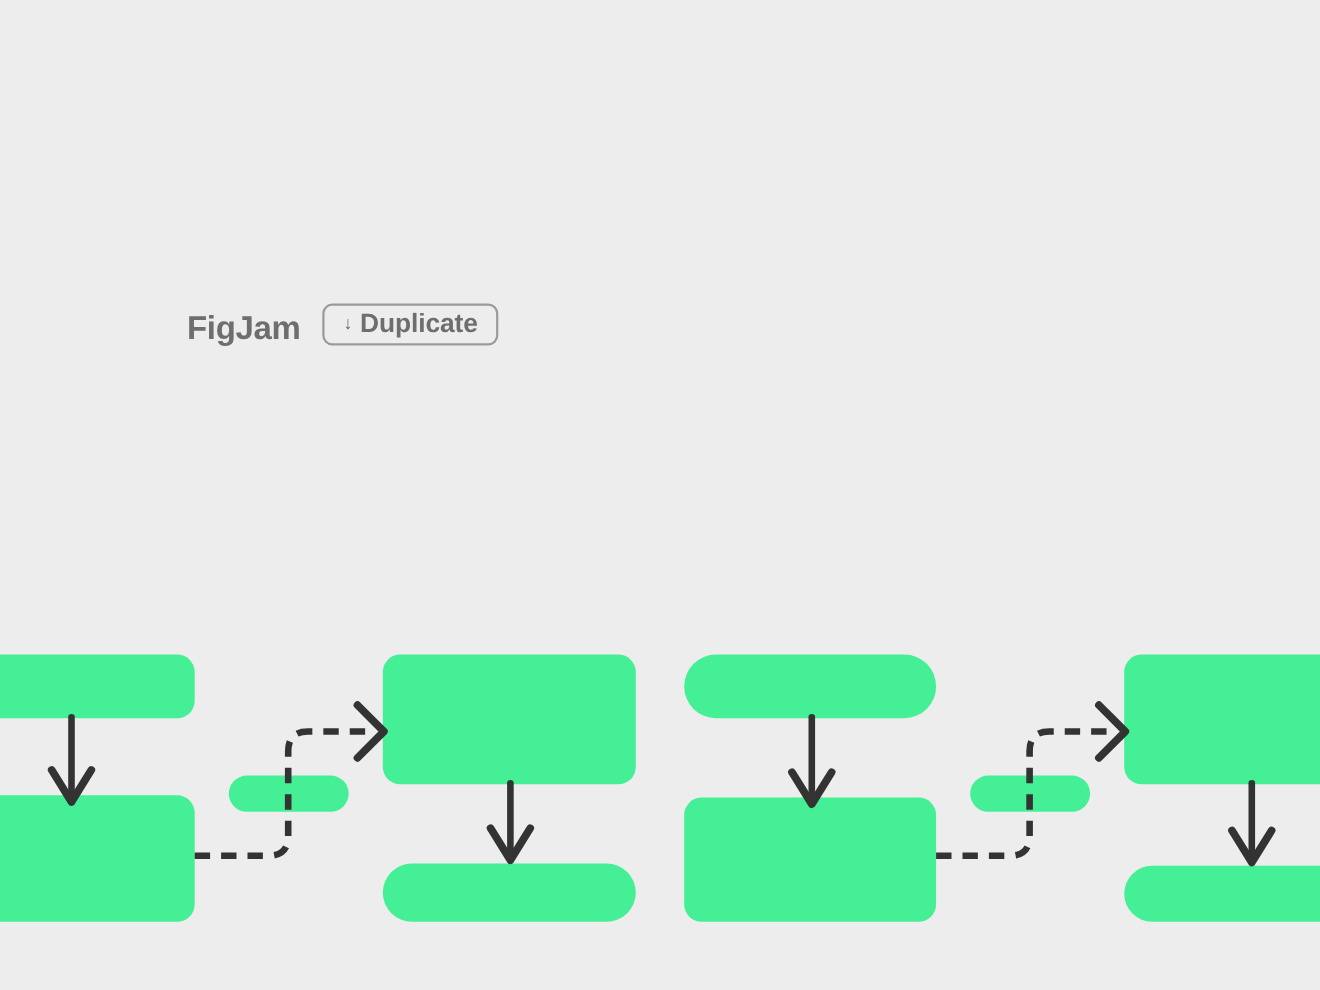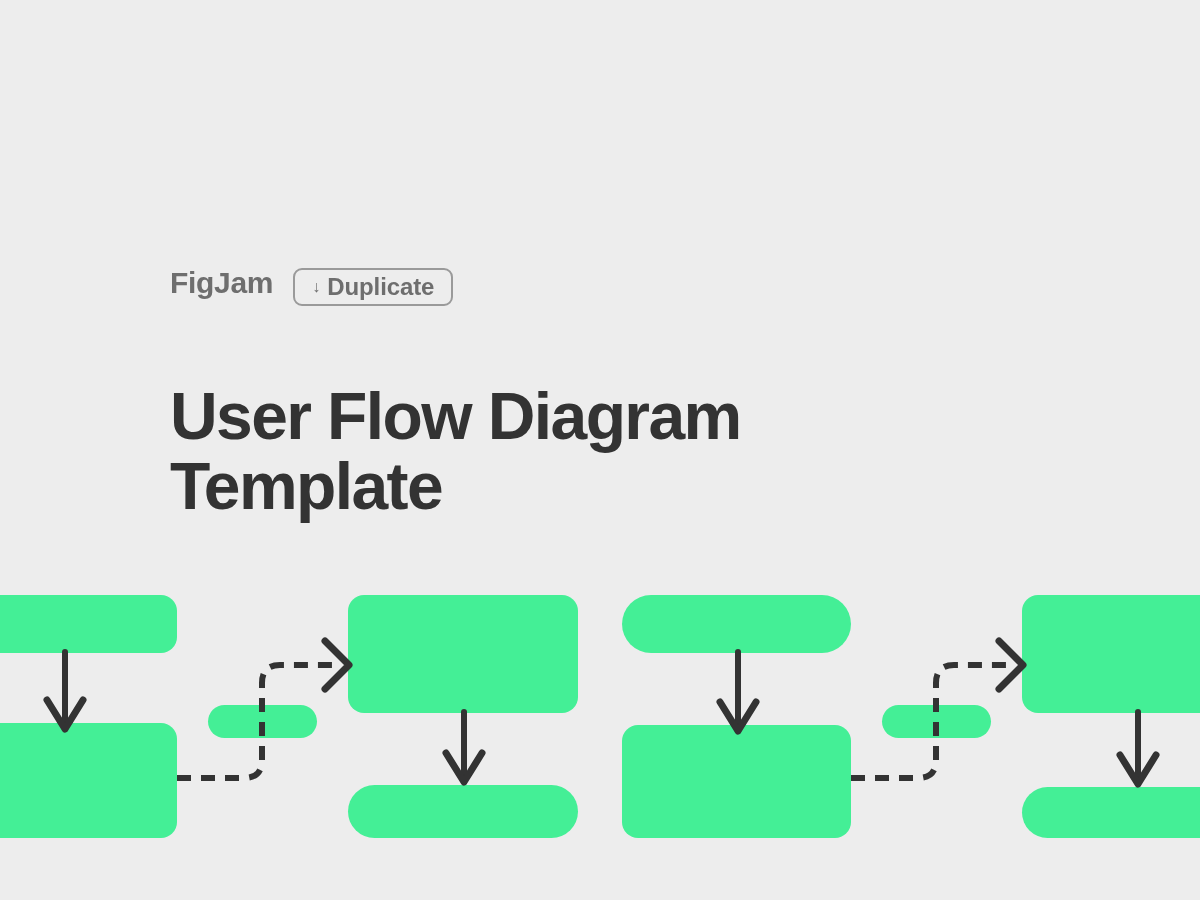--- a/index.html
+++ b/index.html
@@ -22,21 +22,21 @@
     background: #ededed;
     overflow: hidden;
   }
 
   
   #header-row {
     position: absolute;
     left: 170px;
     top: 268px;
     display: flex;
-    align-items: flex-start;
+    align-items: flex-end;
     gap: 20px;
     height: 46px;
   }
   #brand-label {
     font-size: 30px;
     font-weight: bold;
     color: #6e6e6e;
     letter-spacing: -0.3px;
     line-height: 1;
     white-space: nowrap;
@@ -135,21 +135,20 @@
 
   <div id="header-row">
     <div id="brand-label" style="color: rgb(110, 110, 110);">FigJam</div>
 
     <div id="duplicate-button" style="border-color: rgb(154, 154, 154);">
       <span id="duplicate-arrow-icon" style="color: rgb(110, 110, 110);">↓</span>
       <span id="duplicate-label" style="color: rgb(110, 110, 110);">Duplicate</span>
     </div>
   </div>
 
-  <h1 id="page-title" style="color: rgb(51, 51, 51);">User Flow Diagram Template</h1>
 
   <div id="diagram-canvas">
 
     <div class="flow-node node-box" id="node-n1" style="left: -60px; top: 595px; width: 237px; height: 58px; background: rgb(68, 239, 150);"></div>
     <div class="flow-node node-box" id="node-n2" style="left: -60px; top: 723px; width: 237px; height: 115px; background: rgb(68, 239, 150);"></div>
     <div class="flow-node node-pill" id="node-n3" style="left: 208px; top: 705px; width: 109px; height: 33px; background: rgb(68, 239, 150);"></div>
     <div class="flow-node node-box" id="node-n4" style="left: 348px; top: 595px; width: 230px; height: 118px; background: rgb(68, 239, 150);"></div>
     <div class="flow-node node-pill" id="node-n5" style="left: 348px; top: 785px; width: 230px; height: 53px; background: rgb(68, 239, 150);"></div>
     <div class="flow-node node-pill" id="node-n6" style="left: 622px; top: 595px; width: 229px; height: 58px; background: rgb(68, 239, 150);"></div>
     <div class="flow-node node-box" id="node-n7" style="left: 622px; top: 725px; width: 229px; height: 113px; background: rgb(68, 239, 150);"></div>

